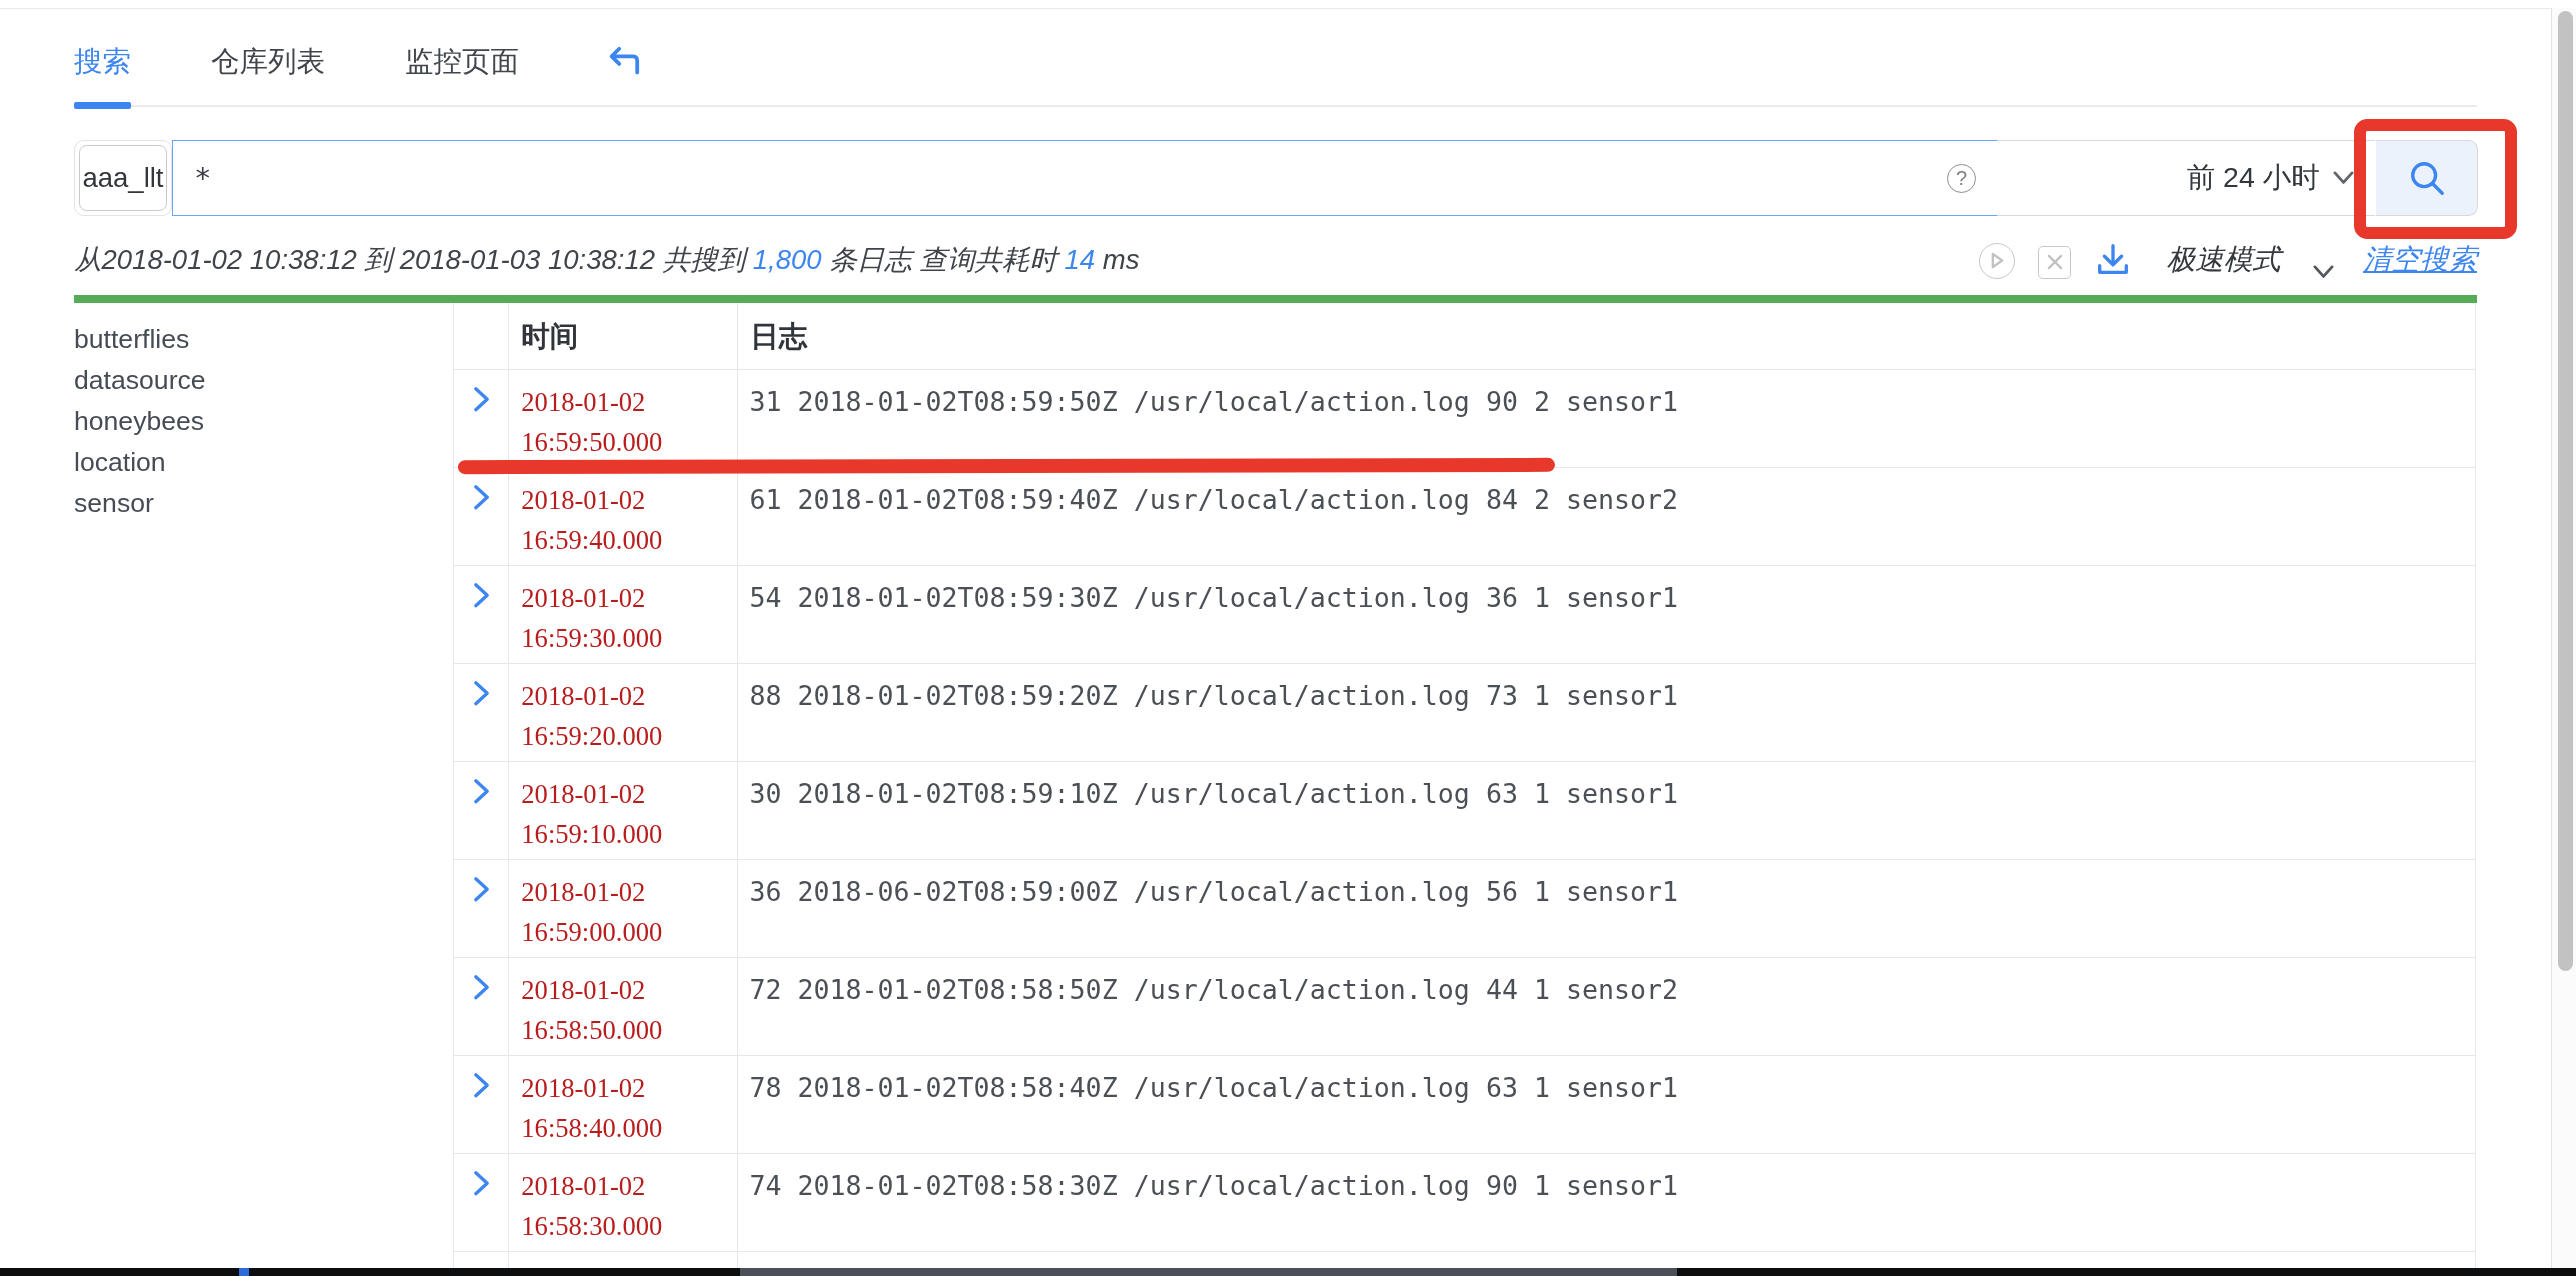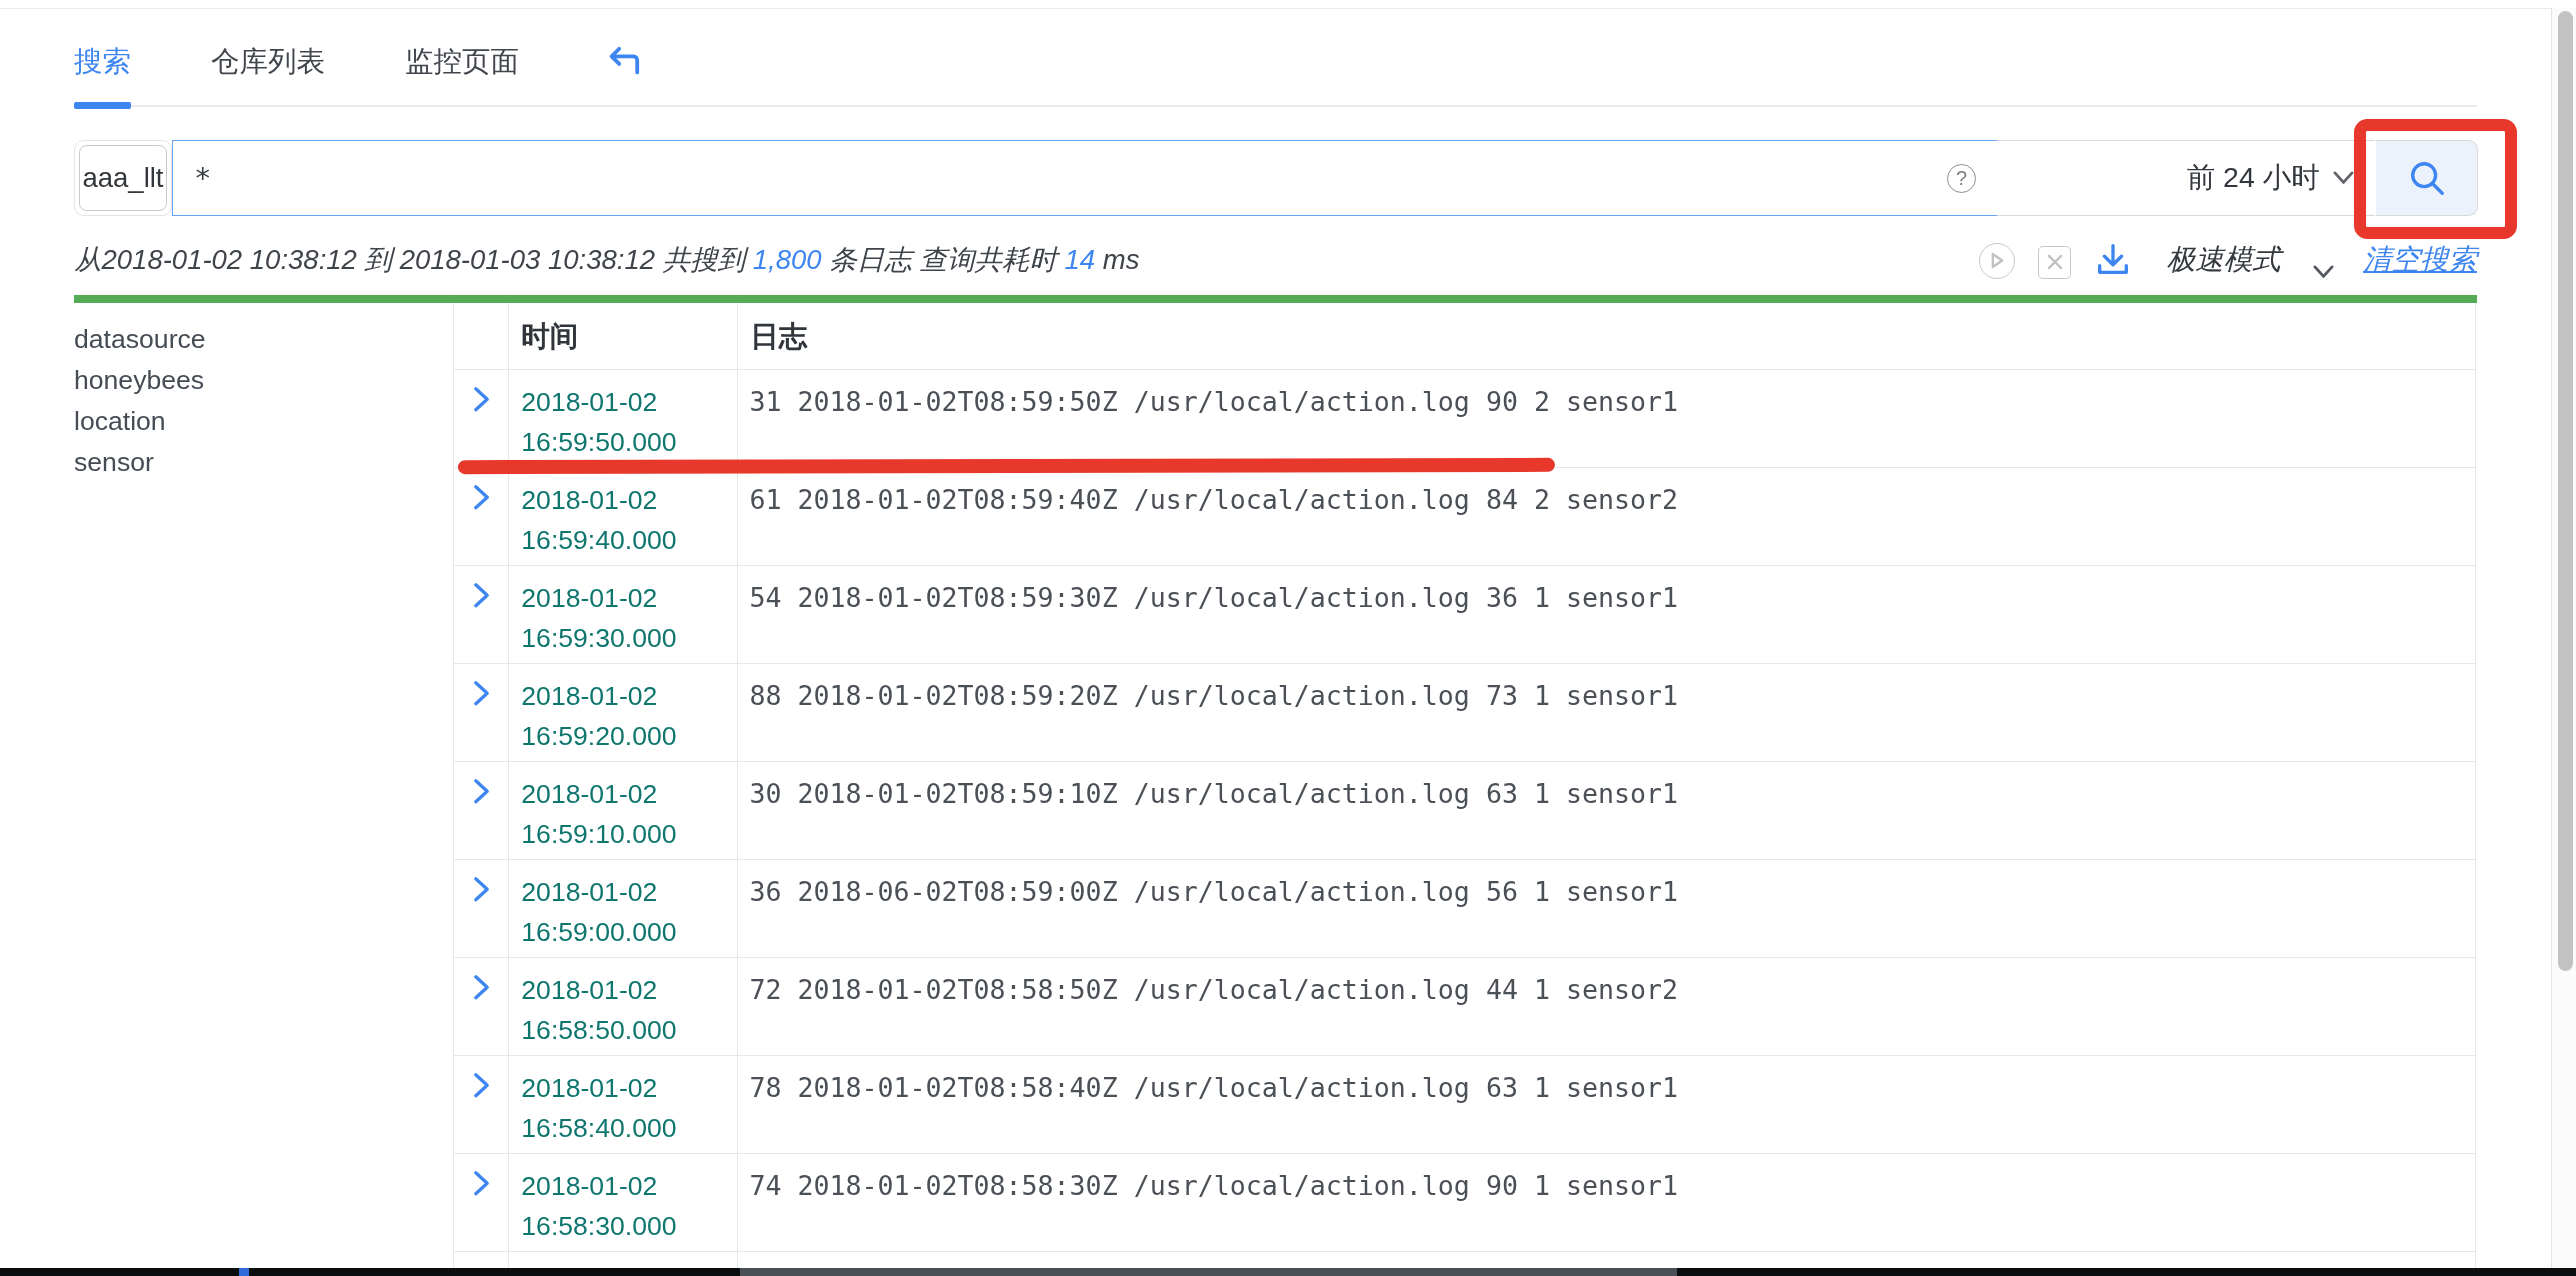--- a/index.html
+++ b/index.html
@@ -70,21 +70,21 @@
   .logtable { position:absolute; left:453px; top:303px; width:2023px; height:974px;
     border-left:0.9px solid #e4e8ec; border-right:0.9px solid #e4e8ec; background:#fff; }
   .trow { display:grid; grid-template-columns:54px 229px 1fr; border-bottom:0.9px solid #e4e8ec; }
   .thead { height:67px; }
   .thead .th { font-size:28.5px; font-weight:600; color:#30353b; line-height:66px; padding-left:12.3px; }
   .col2 { border-left:0.9px solid #e4e8ec; }
   .col3 { border-left:0.9px solid #e4e8ec; }
   .drow { height:98px; }
   .c-expand { display:flex; justify-content:center; padding-top:16px; }
   .expand-icon { width:23px; height:26.6px; cursor:pointer; }
-  .c-time { font-family:Liberation Sans, sans-serif; font-size:26.6px; color:#0f766e;
+  .c-time { font-family:Liberation Serif, serif; font-size:26.6px; color:#b91c1c;
     padding:12.3px 0 0 12.3px; line-height:40px; white-space:pre-line; }
   .c-log { font-family:"DejaVu Sans Mono",monospace; font-size:26.6px; color:#4b5057;
     padding:12.3px 0 0 11.4px; line-height:40px; white-space:nowrap; overflow:hidden; }
 
   
   .red-underline { position:absolute; left:458px; top:459px; width:1097px; height:14.2px;
     background:#e8382b; border-radius:8.5px; z-index:5; transform:rotate(-0.12deg); }
 
   
   .sb-sep { position:absolute; left:2551px; top:7.6px; width:0.9px; height:1261px; background:#e2e2e2; }
@@ -168,20 +168,21 @@
         <polyline points="2,2 11,12 20,2" fill="none" stroke="#54585e" stroke-width="3" stroke-linecap="round" stroke-linejoin="round"></polyline>
       </svg>
       <span class="clear-link">清空搜索</span>
     </div>
   </div>
 
   <div class="green-line"></div>
 
   <div class="sidebar">
     <ul class="sidebar-list">
+        <li>butterflies</li>
         <li>datasource</li>
         <li>honeybees</li>
         <li>location</li>
         <li>sensor</li>
       </ul>
   </div>
 
   <div class="logtable">
     <div class="trow thead">
       <div class="c-expand"></div>

